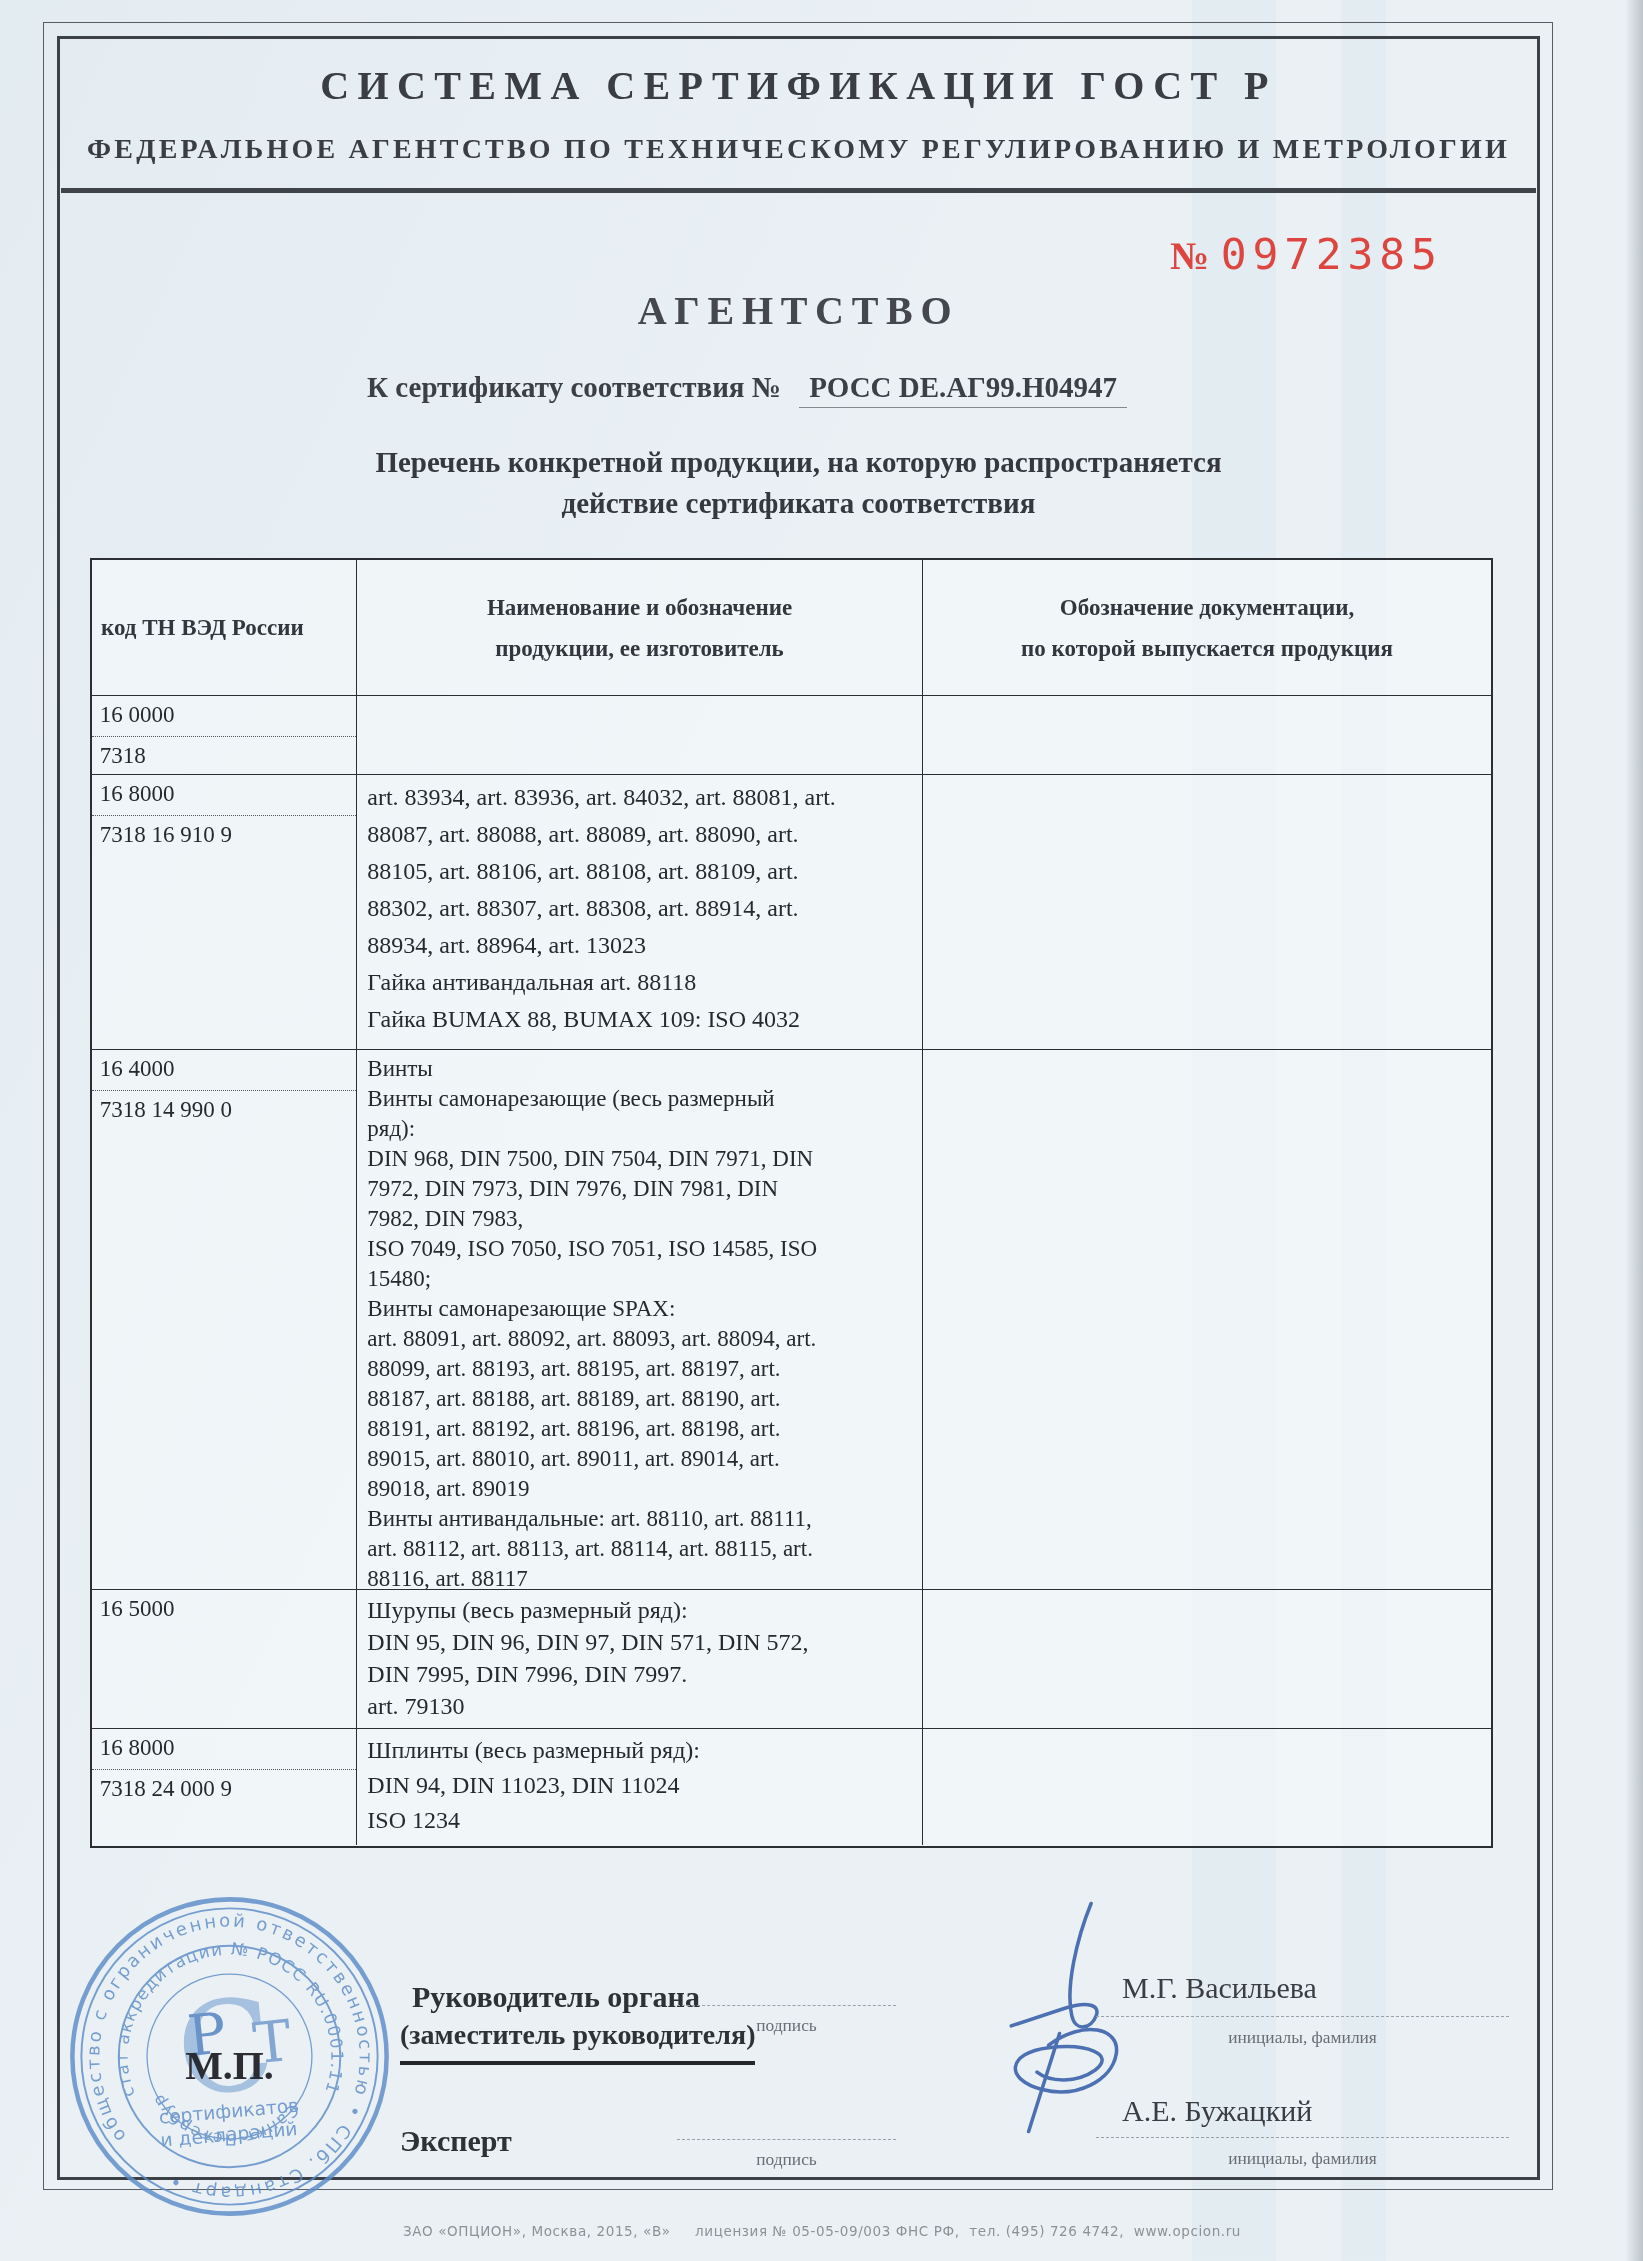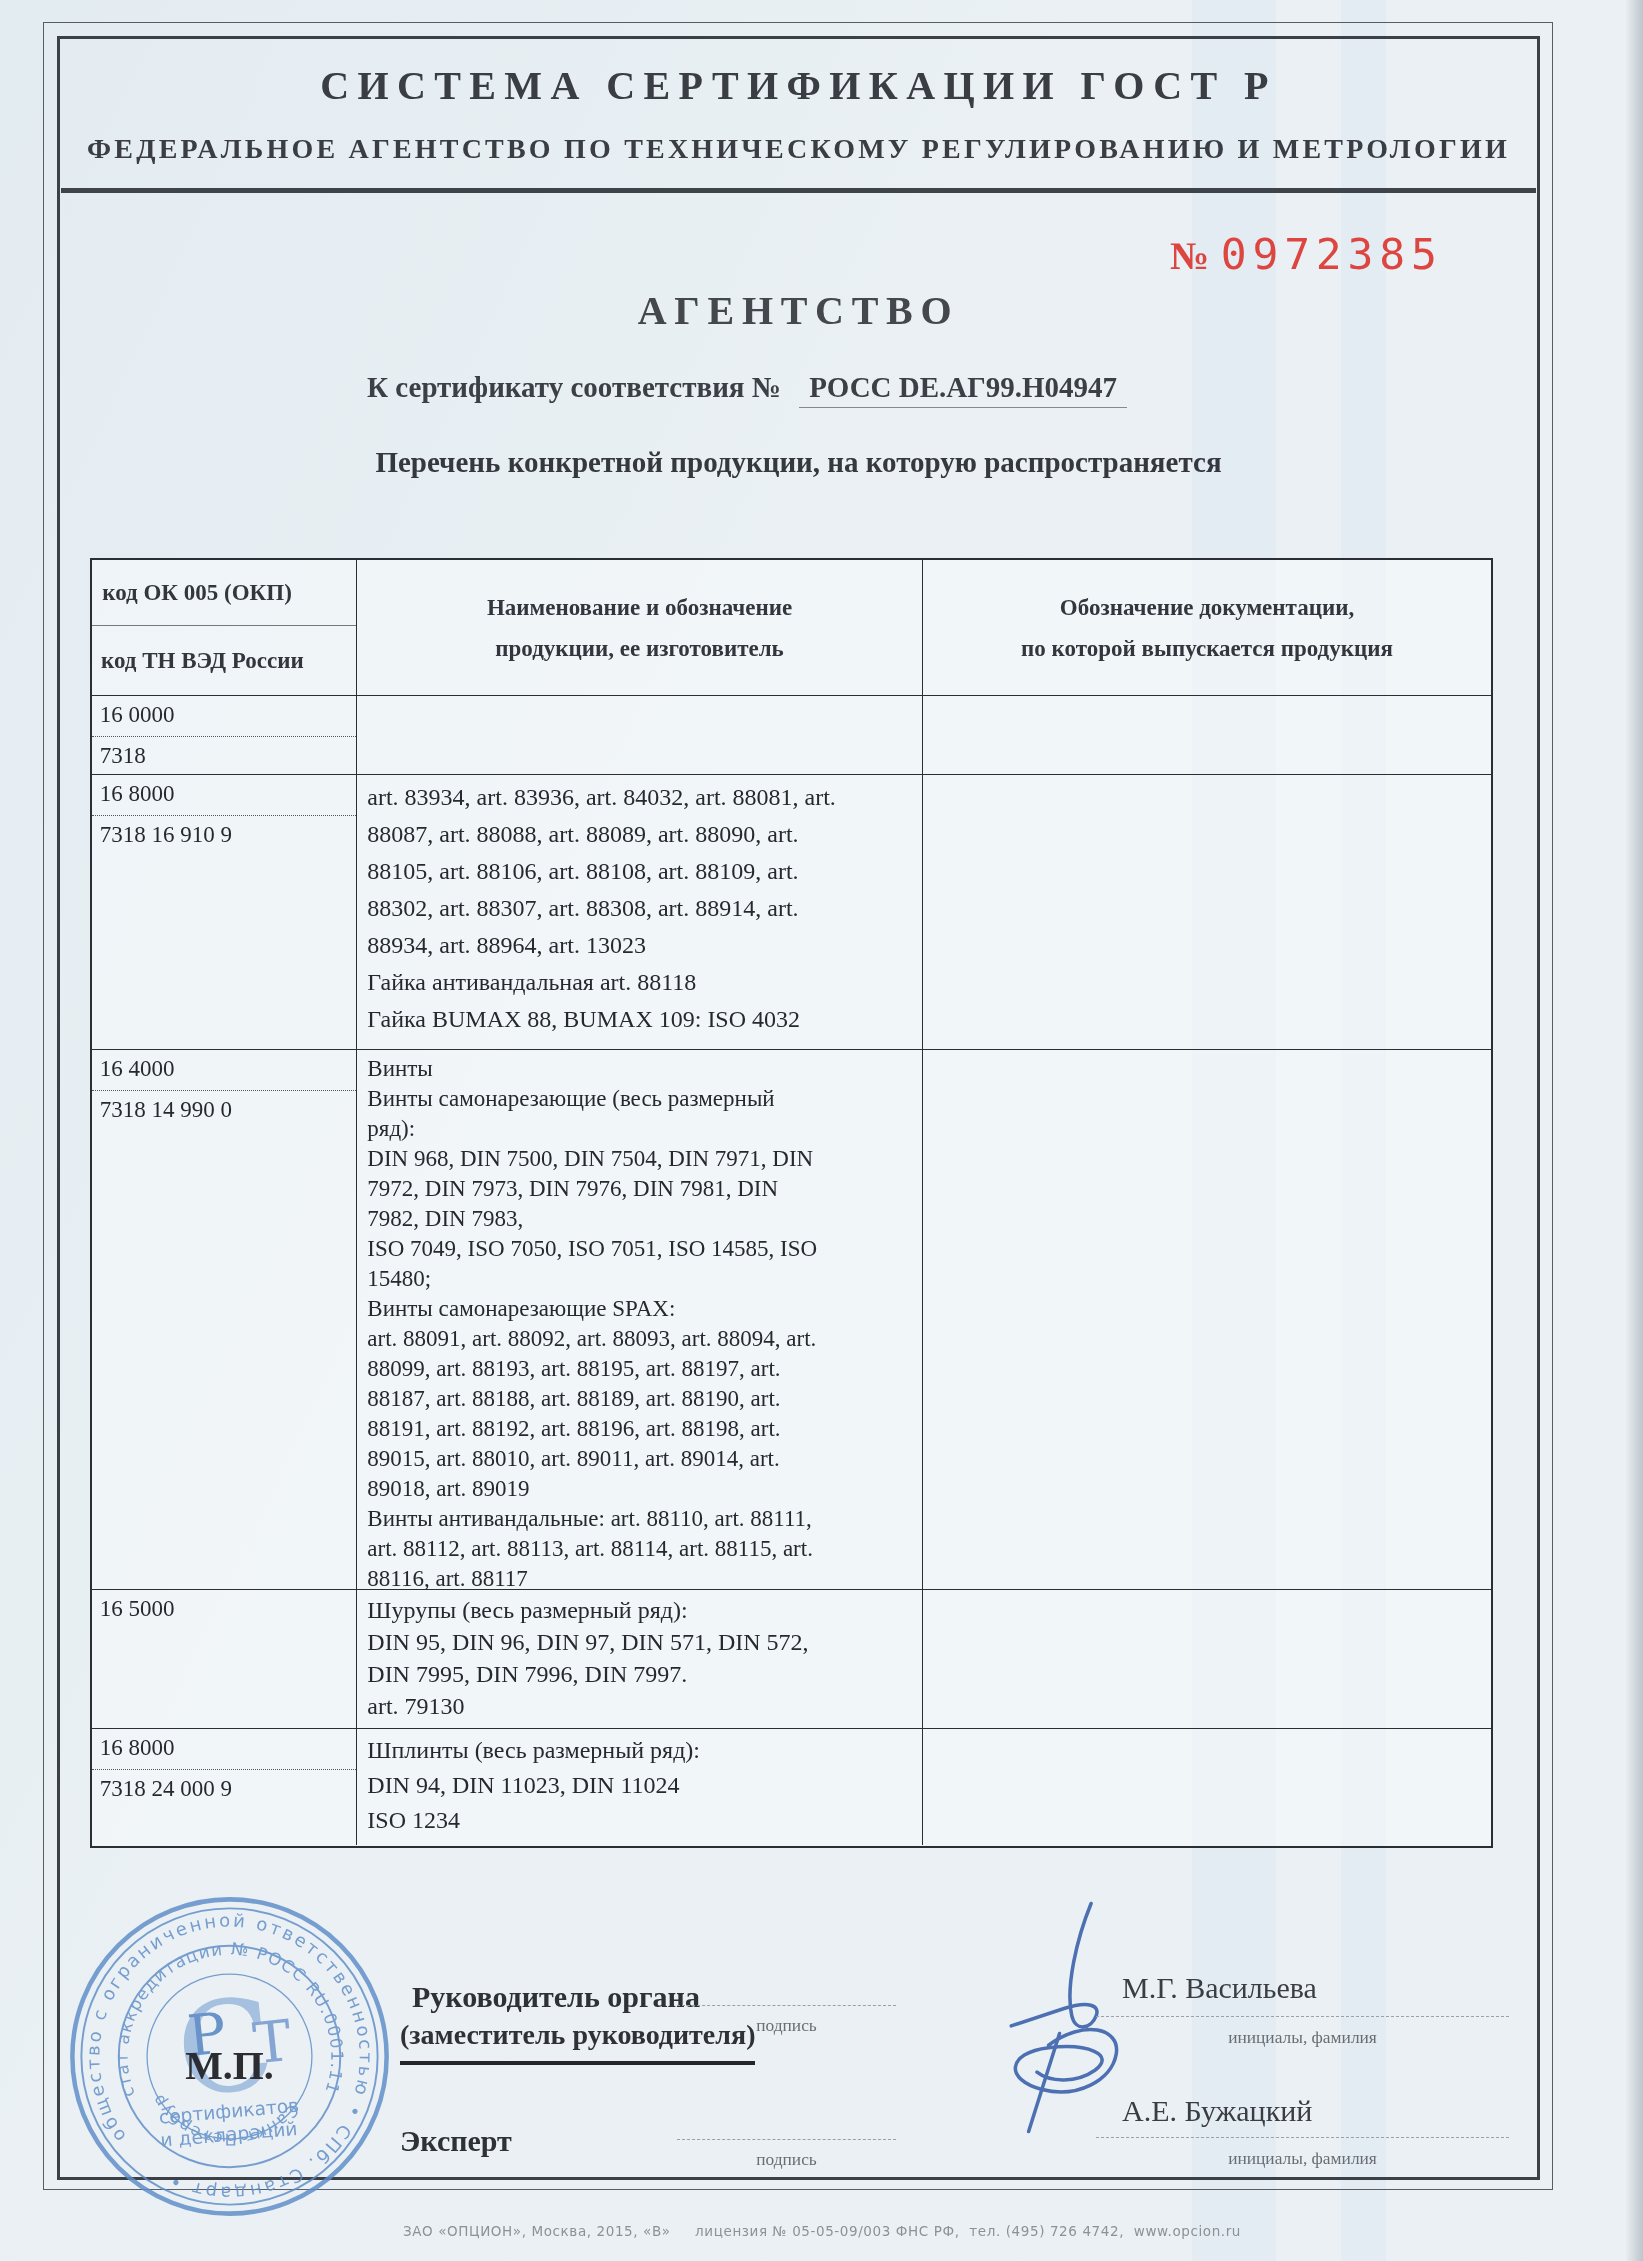--- a/index.html
+++ b/index.html
@@ -87,25 +87,25 @@
     <span class="nosign">№</span><span class="digits">0972385</span>
   </div>
 
   <div class="app-title">АГЕНТСТВО</div>
 
   <div class="cert-line">
     <span>К сертификату соответствия №</span><span class="num">РОСС DE.АГ99.Н04947</span>
   </div>
 
   <div class="purpose1">Перечень конкретной продукции,  на которую распространяется</div>
+  <div class="purpose2">действие сертификата соответствия</div>
 
   <div class="ptable">
     <div class="trow thead first">
       <div class="c1">
-        <div class="h1a">код ОК 005 (ОКП)</div>
         <div class="h1b">код ТН ВЭД России</div>
       </div>
       <div class="c2 hc">Наименование и обозначение
 продукции, ее изготовитель</div>
       <div class="c3 hc">Обозначение документации,
 по которой выпускается продукция</div>
     </div>
 
     <div class="trow r1">
       <div class="c1 code-cell">

